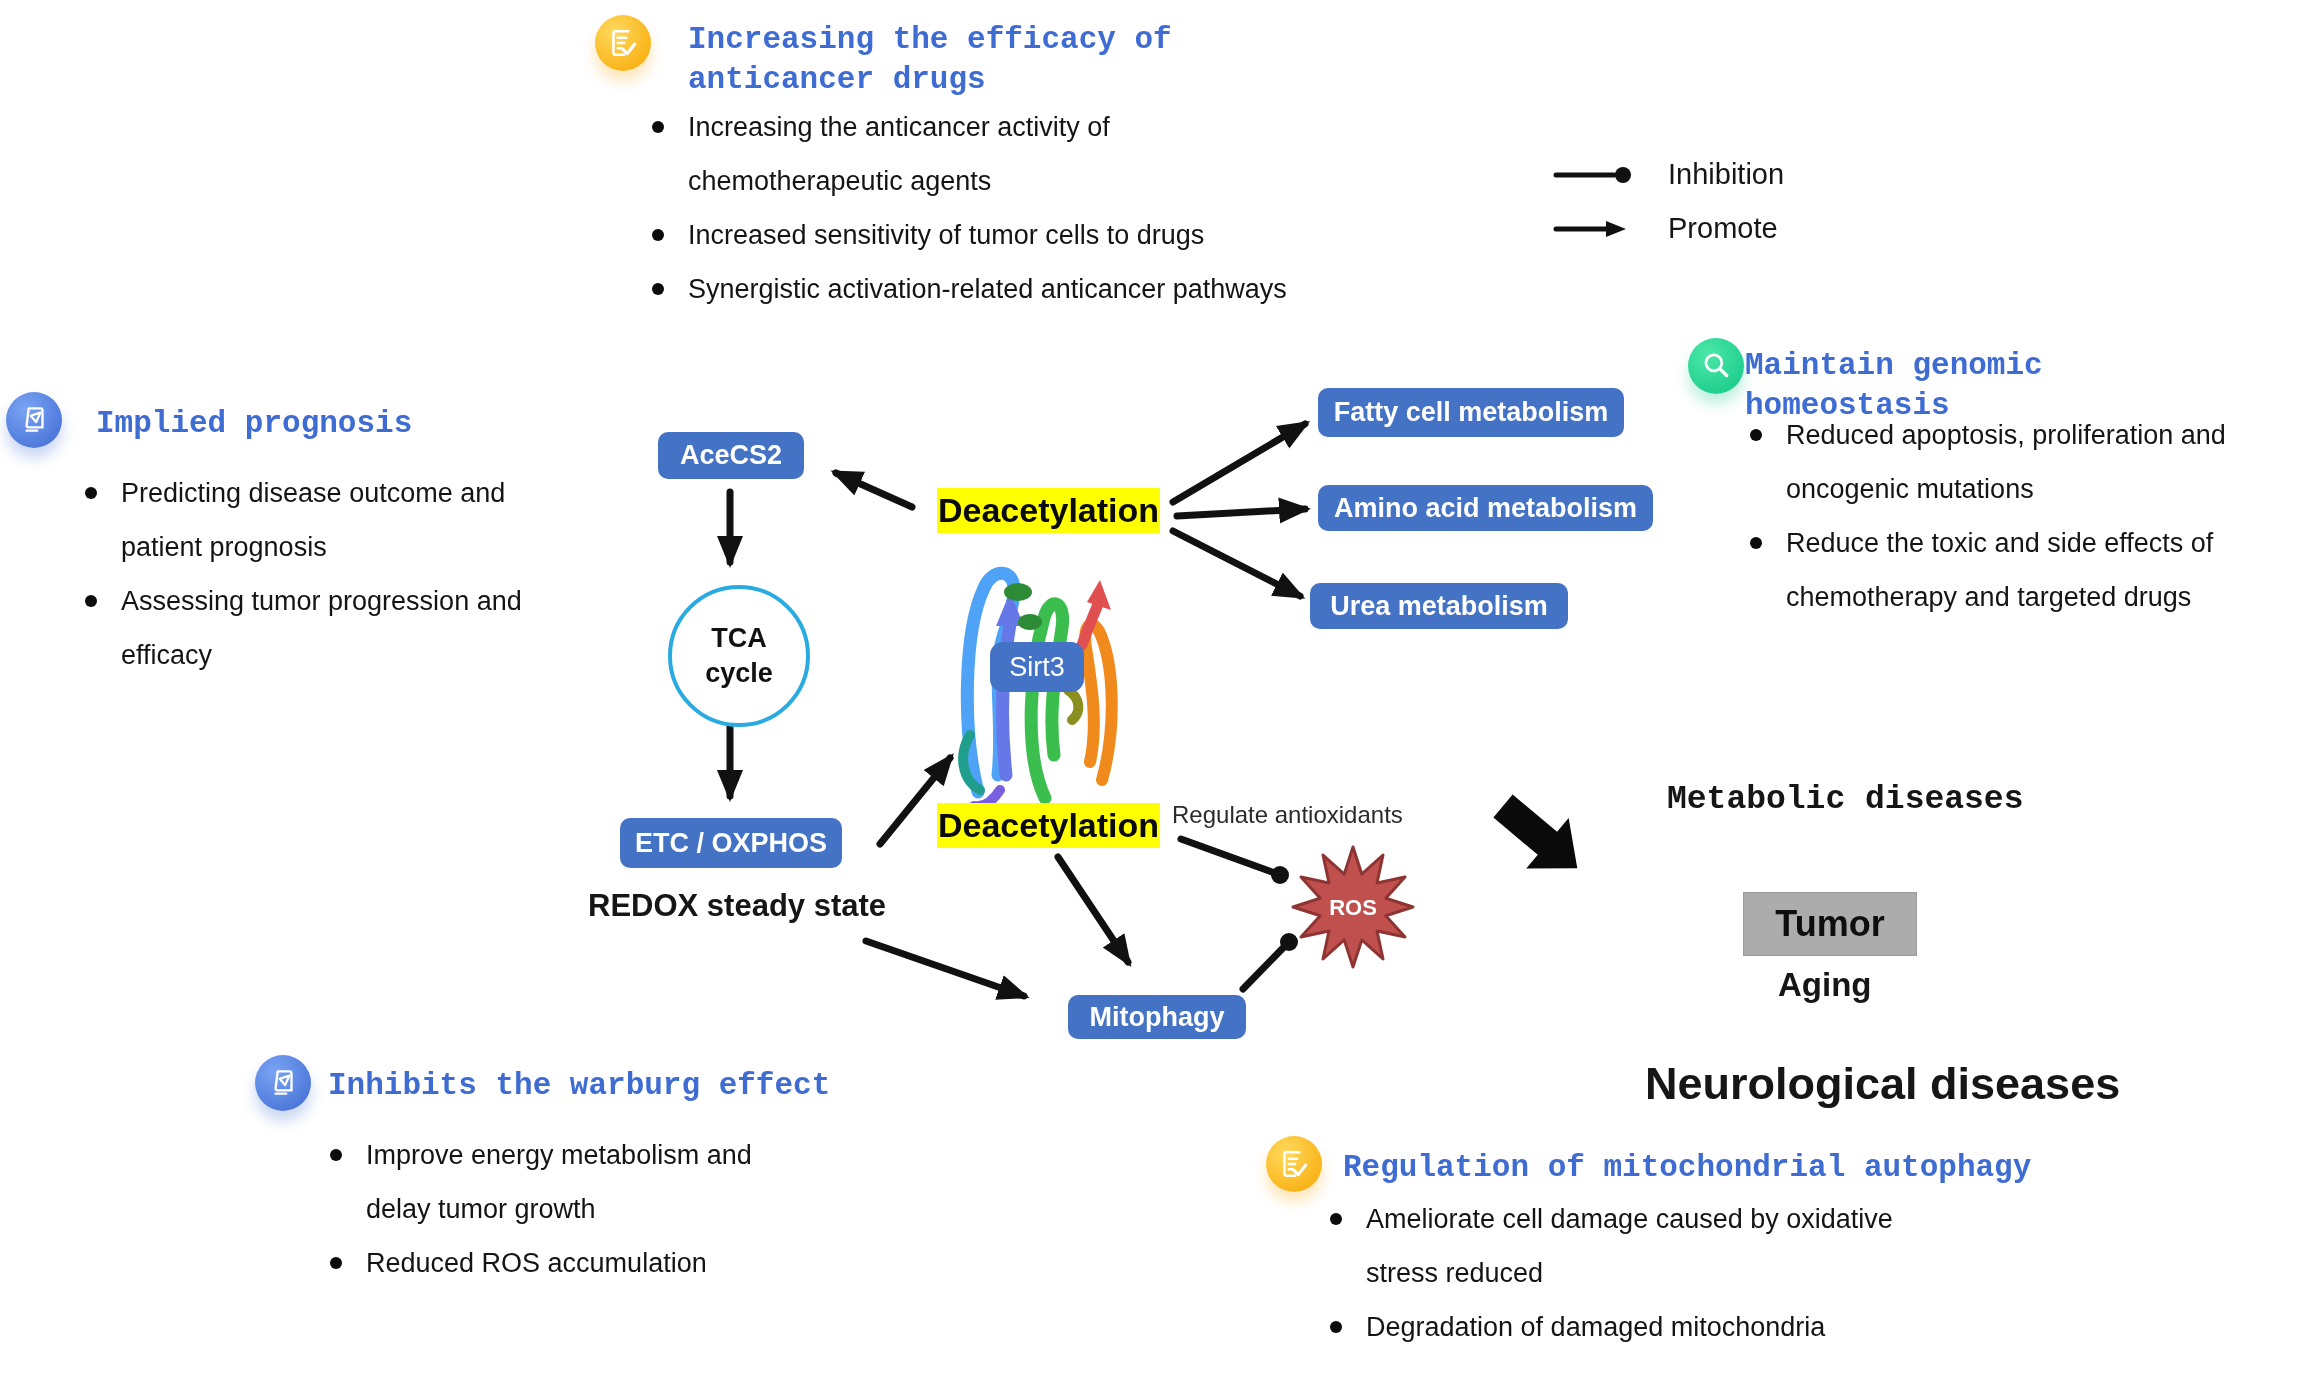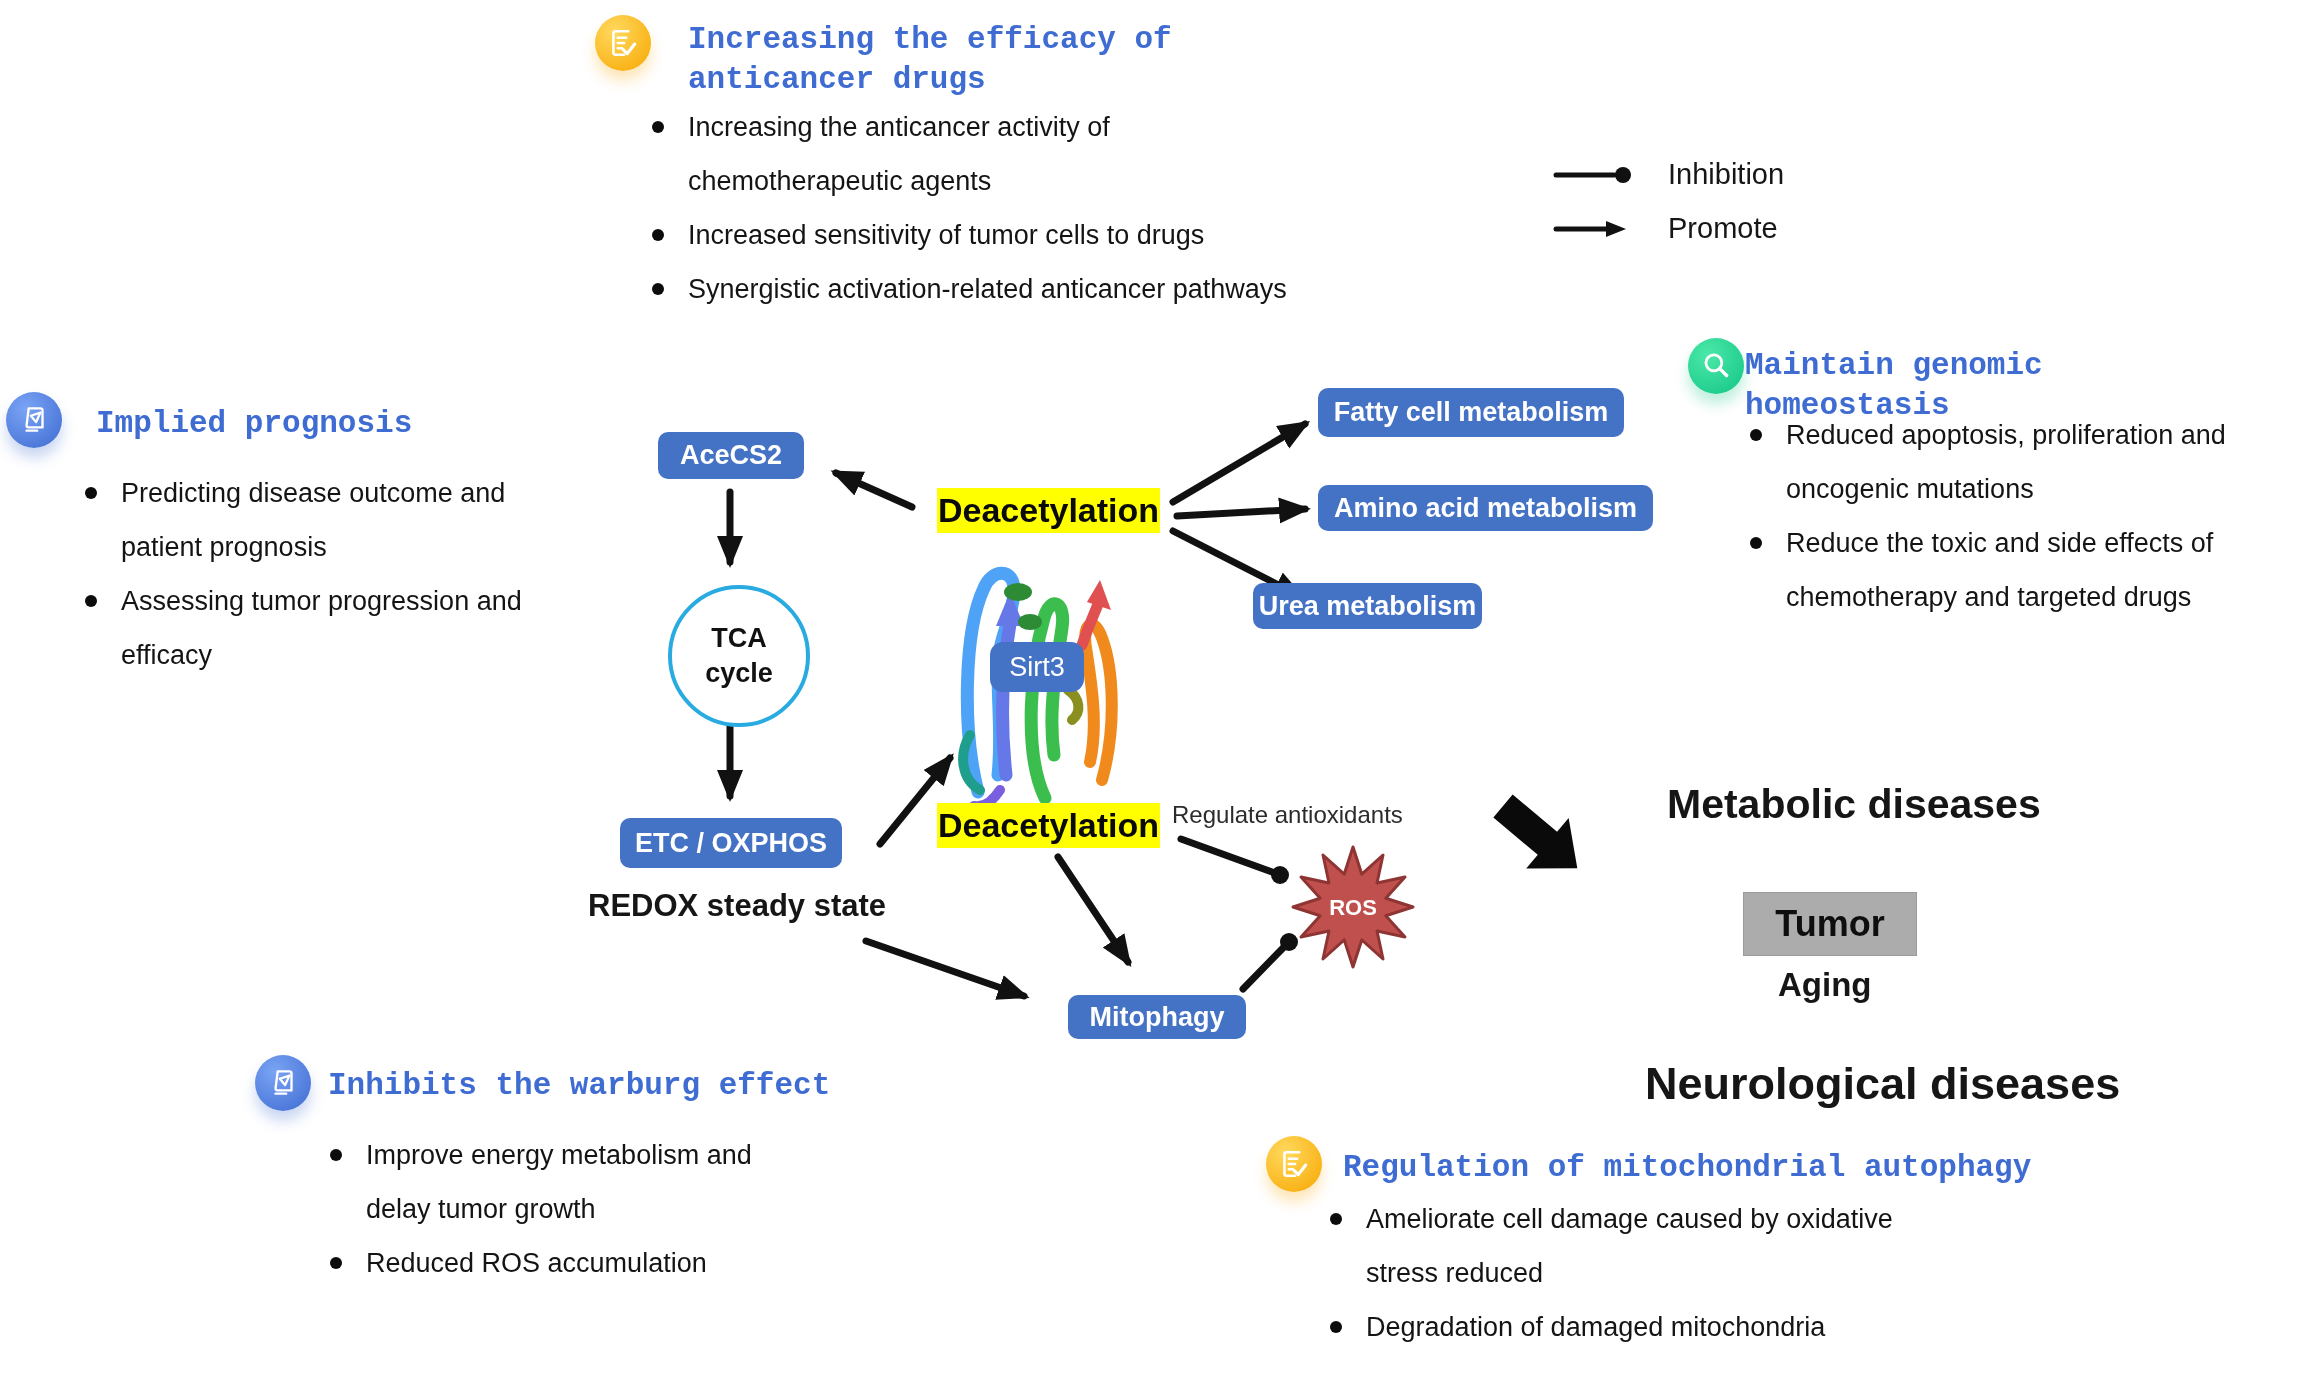--- a/index.html
+++ b/index.html
@@ -175,32 +175,32 @@
   <div class="abs plain-bold" style="left:588px;top:888px;font-size:31px;">REDOX steady state</div>
 
   <div class="abs hl" style="left:937px;top:488px;width:223px;height:45px;">Deacetylation</div>
 
   <div class="abs hl" style="left:937px;top:803px;width:223px;height:45px;">Deacetylation</div>
 
   <div class="abs node" style="left:990px;top:642px;width:94px;height:50px;font-weight:normal;font-size:27px;border-radius:13px;">Sirt3</div>
 
   <div class="abs node" style="left:1318px;top:388px;width:306px;height:49px;">Fatty cell metabolism</div>
   <div class="abs node" style="left:1318px;top:485px;width:335px;height:46px;">Amino acid metabolism</div>
-  <div class="abs node" style="left:1253px;top:583px;width:229px;height:46px;">Urea metabolism</div>
+  <div class="abs node" style="left:1310px;top:583px;width:258px;height:46px;">Urea metabolism</div>
 
   <div class="abs node" style="left:1068px;top:995px;width:178px;height:44px;">Mitophagy</div>
 
   <div class="abs" style="left:1172px;top:801px;font-size:24px;color:#2b2b2b;">Regulate antioxidants</div>
 
   <svg class="abs" style="left:1291px;top:845px;" width="124" height="124" viewBox="0 0 124 124">
     <polygon points="62,2 70.8,29.2 92,10 86,38 114,32 94.8,53.2 122,62 94.8,70.8 114,92 86,86 92,114 70.8,94.8 62,122 53.2,94.8 32,114 38,86 10,92 29.2,70.8 2,62 29.2,53.2 10,32 38,38 32,10 53.2,29.2" fill="#C0504D" stroke="#8E3533" stroke-width="3" stroke-linejoin="round"></polygon>
     <text x="62" y="70" text-anchor="middle" fill="#ffffff" font-size="22" font-weight="bold" font-family="Liberation Sans, sans-serif">ROS</text>
   </svg>
 
-  <div class="abs plain-bold" style="left:1667px;top:781px;font-size:41px;">Metabolic diseases</div>
+  <div class="abs plain-bold" style="left:1667px;top:781px;font-size:33px;font-family:Liberation Mono, monospace;">Metabolic diseases</div>
   <div class="abs tumor-box" style="left:1743px;top:892px;width:172px;height:62px;text-align:right;">Tumor</div>
   <div class="abs plain-bold" style="left:1778px;top:966px;font-size:33px;">Aging</div>
   <div class="abs plain-bold" style="left:1645px;top:1058px;font-size:45px;">Neurological diseases</div>
 
   <div class="abs badge blue" style="left:255px;top:1055px;">
     <svg width="34" height="34" viewBox="0 0 32 32" stroke-width="2.2">
       <path d="M11 5 h11 a2 2 0 0 1 2 2 v16 h-13 a2 2 0 0 1 -2 -2 z"></path>
       <path d="M9 26 h10"></path>
       <path d="M13 12 l9 -3 l-4 9 z"></path>
     </svg>

